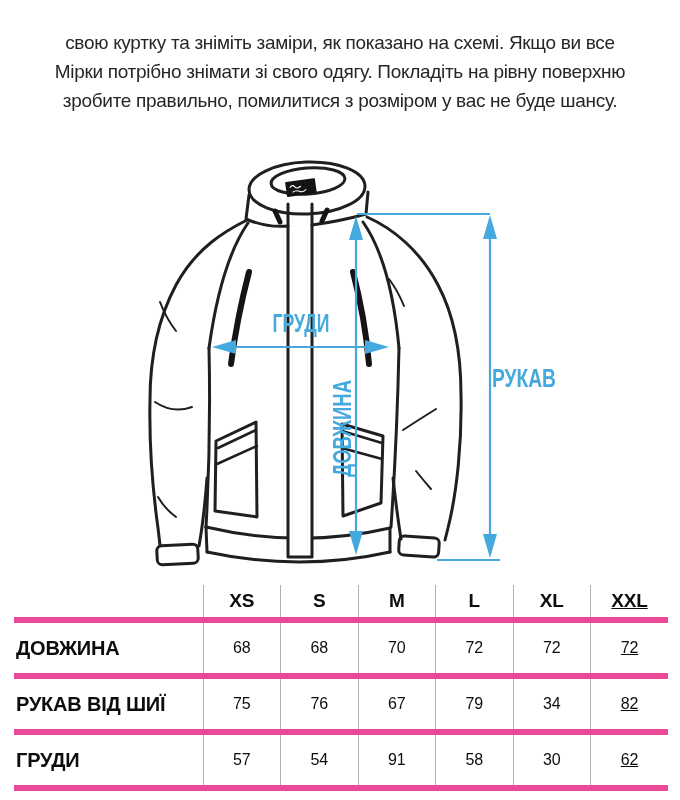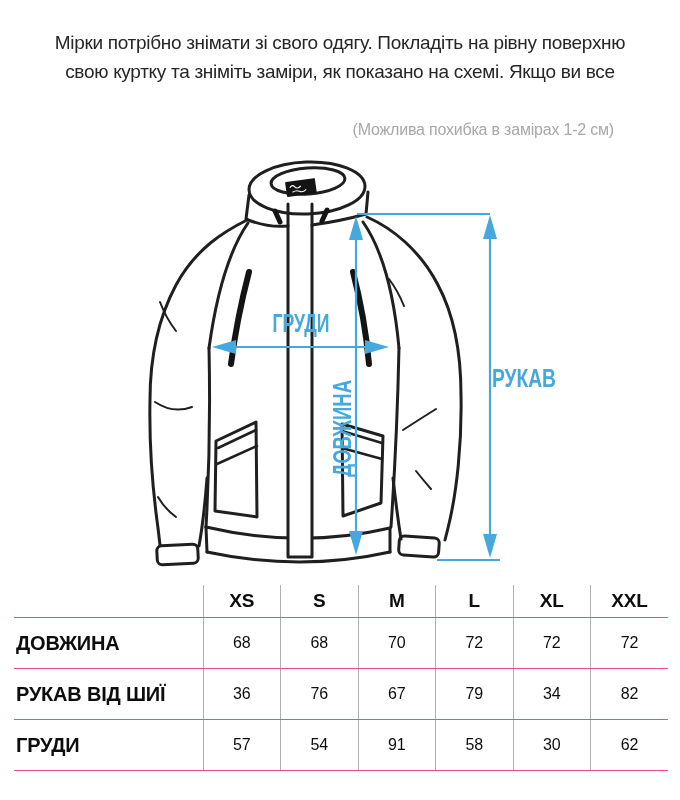--- a/index.html
+++ b/index.html
@@ -16,41 +16,41 @@
     position:absolute;top:121px;right:66px;
     font-size:16px;letter-spacing:-0.2px;color:#a8a8a8;
   }
   .diagram{position:absolute;top:150px;left:0;}
   .diagram text{font-family:"Liberation Sans", sans-serif;font-weight:700;font-size:26px;}
   table.sizes{
     position:absolute;top:585px;left:14px;width:654px;
     border-collapse:collapse;table-layout:fixed;color:#0d0d0d;
   }
   table.sizes th, table.sizes td{
-    border-right:1px solid #b0b0b0;border-bottom:1px solid #ec4899;
+    border-right:1px solid #b0b0b0;border-bottom:6px solid #ec4899;
     text-align:center;vertical-align:middle;padding:0;
   }
-  table.sizes th:last-child, table.sizes td:last-child{border-right:none;}
+  table.sizes th:last-child, table.sizes td:last-child{border-right:none;text-decoration:underline;}
   table.sizes thead th{height:32px;font-size:19px;font-weight:700;letter-spacing:-0.2px;}
   table.sizes tbody td{height:50px;font-size:16px;font-weight:400;letter-spacing:-0.2px;}
   table.sizes td.label-col{
     text-align:left;padding-left:2px;font-weight:700;font-size:20px;letter-spacing:-0.2px;
   }
 </style>
 </head>
 <body>
 
 <div class="page">
 
   <div class="intro">
+    <div>свою куртку та зніміть заміри, як показано на схемі. Якщо ви все</div>
     <div>Мірки потрібно знімати зі свого одягу. Покладіть на рівну поверхню</div>
-    <div>свою куртку та зніміть заміри, як показано на схемі. Якщо ви все</div>
+    <div>зробите правильно, помилитися з розміром у вас не буде шансу.</div>
   </div>
 
-  <div class="note">(Можлива похибка в замірах 1-2 см)</div>
 
   <svg class="diagram" width="680" height="460" viewBox="0 150 680 460">
 
     <g fill="none" stroke-width="3" stroke-linecap="round" stroke-linejoin="round" stroke="#1f1f1f">
       <path d="M247,220 C225,231 196,248 176,285 C160,315 150,355 150,400 C149,448 153,492 158,528 L160,545"></path>
       <path d="M367,217 C392,228 420,250 438,285 C453,313 461,350 461,395 C462,442 457,492 448,528 L445,540"></path>
       <path d="M248,223 Q221,262 209,348"></path>
       <path d="M363,222 Q391,262 399,348"></path>
       <path d="M209,348 Q211,440 206,527"></path>
       <path d="M399,348 Q397,440 391,527"></path>
@@ -142,21 +142,21 @@
         <td class="label-col">ДОВЖИНА</td>
         <td>68</td>
         <td>68</td>
         <td>70</td>
         <td>72</td>
         <td>72</td>
         <td>72</td>
       </tr>
       <tr>
         <td class="label-col">РУКАВ ВІД ШИЇ</td>
-        <td>36</td>
+        <td>75</td>
         <td>76</td>
         <td>67</td>
         <td>79</td>
         <td>34</td>
         <td>82</td>
       </tr>
       <tr>
         <td class="label-col">ГРУДИ</td>
         <td>57</td>
         <td>54</td>

